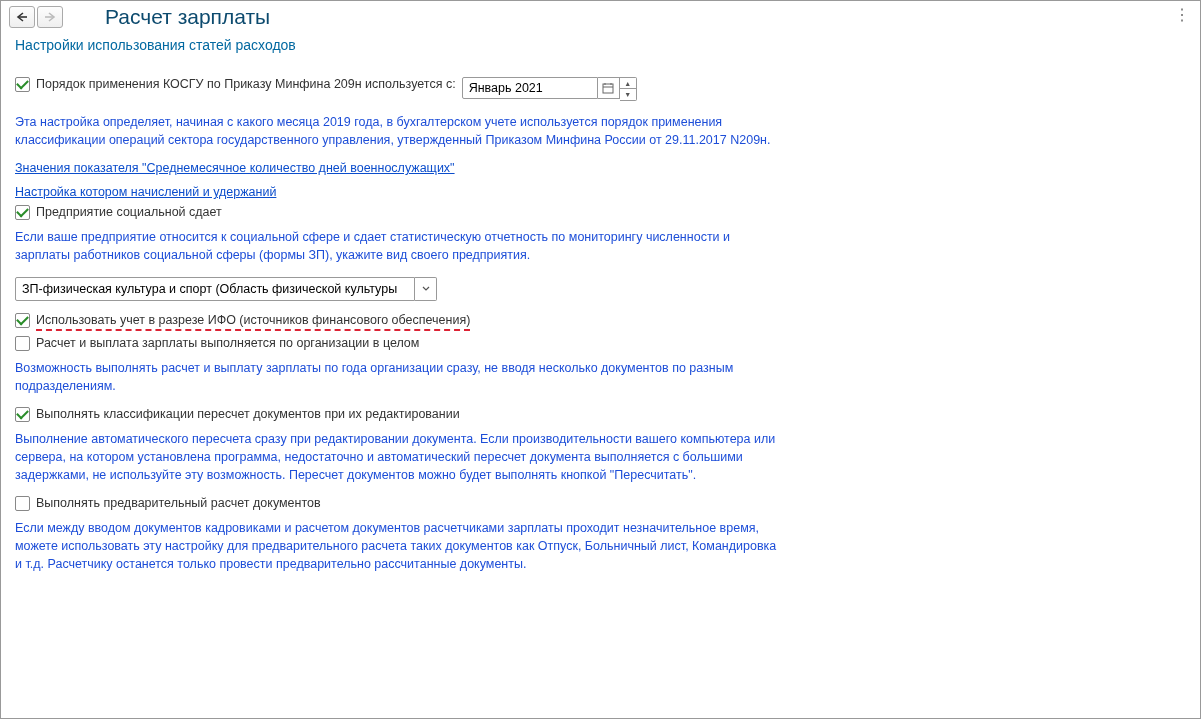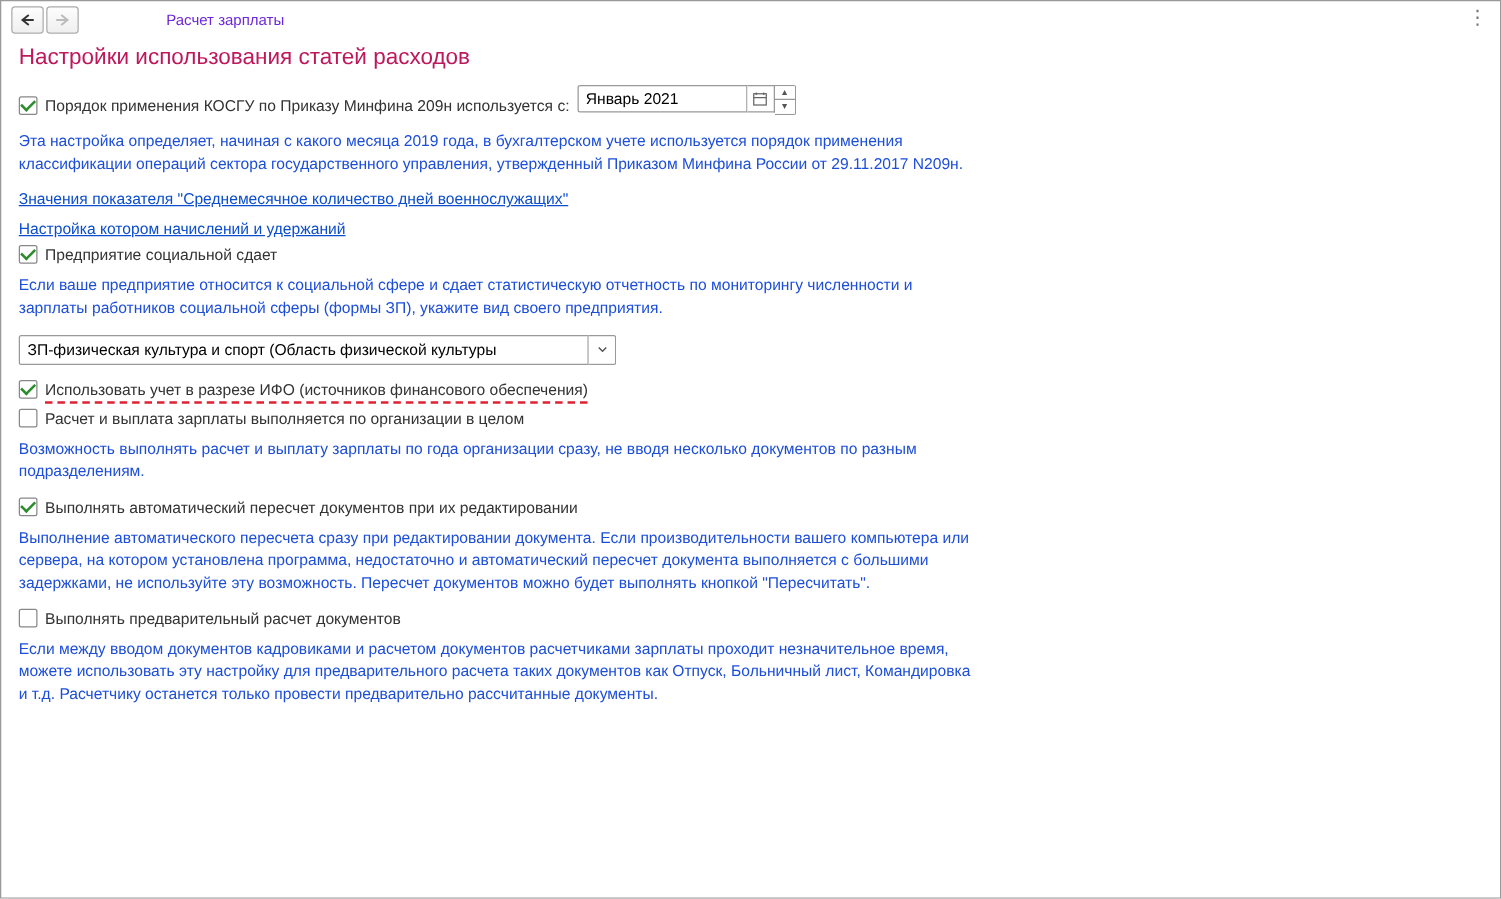--- a/index.html
+++ b/index.html
@@ -30,44 +30,44 @@
     border-radius: 3px;
     background: linear-gradient(#fdfdfd,#efefef);
     display: flex;
     align-items: center;
     justify-content: center;
     margin-right: 2px;
     cursor: pointer;
   }
   .nav-btn svg { display:block; }
   .title {
-    font-size: 12px;
-    margin-left: 68px;
-    color: #6d28d9;
+    font-size: 21px;
+    margin-left: 40px;
+    color: #0c4a6e;
   }
   .menu-dots {
     position: absolute;
     right: 10px;
     top: 6px;
     cursor: pointer;
     color: #777;
     font-size: 16px;
     line-height: 1;
   }
   .content {
     padding: 4px 14px 10px 14px;
   }
   .section-head {
-    color: #be185d;
-    font-size: 18px;
-    margin-bottom: 12px;
+    color: #0369a1;
+    font-size: 14px;
+    margin-bottom: 24px;
   }
   .row {
     display: flex;
-    align-items: flex-end;
+    align-items: flex-start;
     margin-bottom: 8px;
   }
   .chk {
     width: 15px; height: 15px;
     border: 1px solid #888;
     border-radius: 2px;
     margin-right: 6px;
     display: flex; align-items:center; justify-content:center;
     cursor: pointer;
     flex: none;
@@ -128,21 +128,21 @@
     margin-bottom: 6px;
   }
   .select-group {
     display:flex;
     margin-bottom:12px;
   }
   .select-input {
     border: 1px solid #999;
     height: 24px;
     padding: 0 6px;
-    width: 456px;
+    width: 400px;
     font-size: 12.5px;
     border-radius: 2px 0 0 2px;
   }
   .select-btn {
     border: 1px solid #999;
     border-left:none;
     width: 22px; height: 24px;
     background: #fff;
     display:flex;align-items:center;justify-content:center;
     cursor:pointer;
@@ -228,21 +228,21 @@
     
     <div class="row">
       <div class="chk"></div>
       <span>Расчет и выплата зарплаты выполняется по организации в целом</span>
     </div>
     <div class="desc">Возможность выполнять расчет и выплату зарплаты по года организации сразу, не вводя несколько документов по разным подразделениям.</div>
 
     
     <div class="row">
       <div class="chk checked"></div>
-      <span>Выполнять автоматический пересчет документов при их редактировании</span>
+      <span>Выполнять классификации пересчет документов при их редактировании</span>
     </div>
     <div class="desc">Выполнение автоматического пересчета сразу при редактировании документа. Если производительности вашего компьютера или сервера, на котором установлена программа, недостаточно и автоматический пересчет документа выполняется с большими задержками, не используйте эту возможность. Пересчет документов можно будет выполнять кнопкой "Пересчитать".</div>
 
     
     <div class="row">
       <div class="chk"></div>
       <span>Выполнять предварительный расчет документов</span>
     </div>
     <div class="desc">Если между вводом документов кадровиками и расчетом документов расчетчиками зарплаты проходит незначительное время, можете использовать эту настройку для предварительного расчета таких документов как Отпуск, Больничный лист, Командировка и т.д. Расчетчику останется только провести предварительно рассчитанные документы.</div>
   </div>

